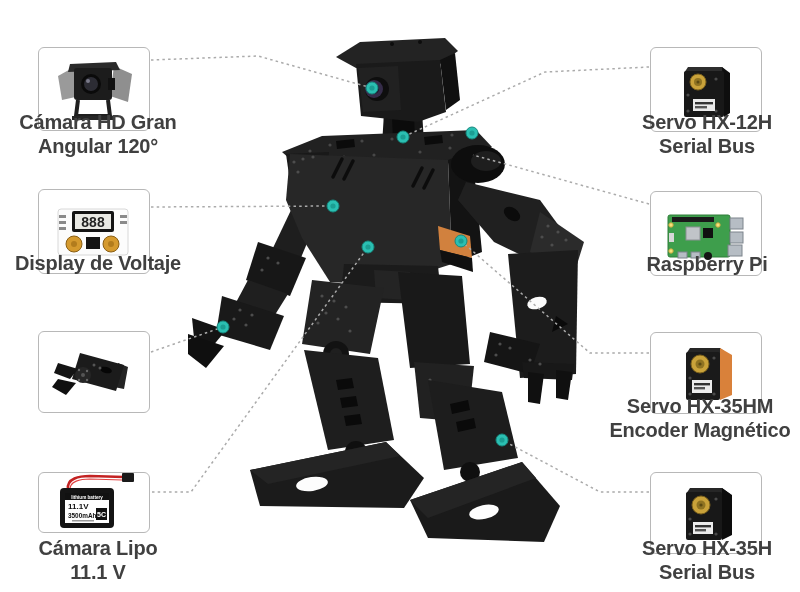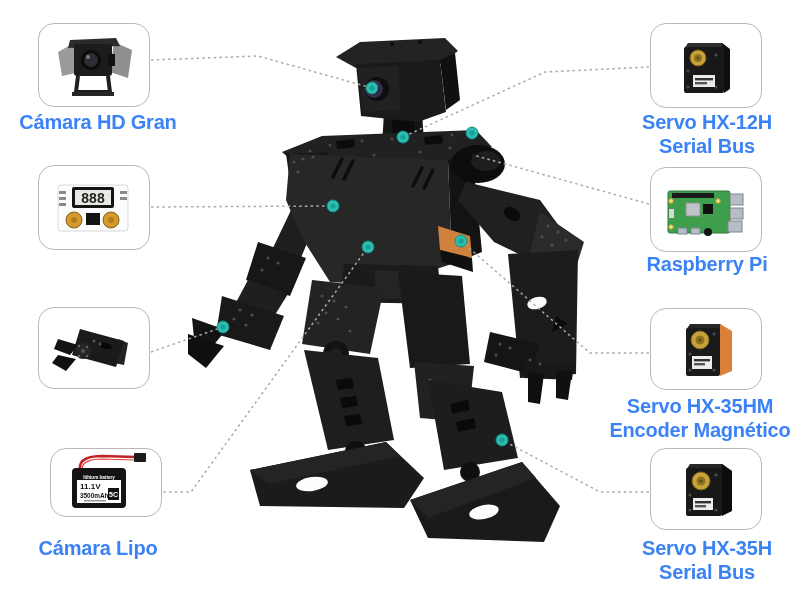--- a/index.html
+++ b/index.html
@@ -4,27 +4,27 @@
 <style>
   * { margin:0; padding:0; box-sizing:border-box; }
   body { background:#fff; }
   .canvas {
     position:relative; width:800px; height:592px; background:#ffffff;
     overflow:hidden; font-family:"Liberation Sans", sans-serif;
   }
   .scene { position:absolute; left:0; top:0; }
   .comp-box {
     position:absolute; width:112px; background:#fff;
-    border:1.5px solid #b8b8b8; border-radius:16px;
-    display:flex; align-items:center; justify-content:center;
+    border:1.5px solid #b8b8b8; border-radius:6px;
+    display:flex; align-items:center; justify-content:center;margin-top:24px;
   }
   .callout-label {
     position:absolute; width:196px; text-align:center;
     font-weight:bold; font-size:20px; line-height:24px;
-    color:#3b82f6; letter-spacing:-0.2px;
+    color:#404040; letter-spacing:-0.2px;
   }
   .callout-label.wide { width:210px; }
   svg text { font-family:"Liberation Sans", sans-serif; }
 </style>
 </head>
 <body>
 
 <div class="canvas">
 
   <svg class="scene" width="800" height="592" viewBox="0 0 800 592">
@@ -272,21 +272,21 @@
         <circle cx="41" cy="34" r="1.2" fill="#666666"></circle>
       <circle cx="33" cy="43" r="1.2" fill="#666666"></circle>
         <circle cx="41" cy="43" r="1.2" fill="#666666"></circle>
       <circle cx="48" cy="28" r="1.5" fill="#555555"></circle>
         <circle cx="54" cy="31" r="1.5" fill="#555555"></circle>
       <polygon points="12,26 32,32 24,42 8,36" fill="#141414"></polygon>
       <polygon points="12,42 30,46 20,58 6,50" fill="#101010"></polygon>
     </svg>
   </div>
 
-  <div class="comp-box" style="left:50px; top:448px; height:69px">
+  <div class="comp-box" style="left:38px; top:448px; height:61px">
     <svg width="96" height="70" viewBox="0 0 96 70">
       <path d="M22,22 C20,10 34,8 44,8 L78,9" fill="none" stroke="#c32222" stroke-width="2.6"></path>
       <path d="M24,22 C23,13 35,11 44,11 L76,12" fill="none" stroke="#e04040" stroke-width="1.2"></path>
       <rect x="76" y="5" width="12" height="9" rx="1" fill="#1a1a1a"></rect>
       <rect x="14" y="20" width="54" height="40" rx="4" fill="#141414"></rect>
       <rect x="19" y="25" width="44" height="30" fill="#ffffff"></rect>
       <rect x="19" y="25" width="44" height="7" fill="#111111"></rect>
       <text x="41" y="30.5" text-anchor="middle" font-size="4.6" font-weight="bold" fill="#ffffff">lithium battery</text>
       <text x="22" y="41" font-size="8" font-weight="bold" fill="#111111">11.1V</text>
       <text x="22" y="50" font-size="6.4" font-weight="bold" fill="#111111">3500mAh</text>
@@ -364,26 +364,32 @@
       <circle cx="32" cy="56" r="1.6" fill="#4a4a4a"></circle>
         <circle cx="32" cy="41" r="1.6" fill="#4a4a4a"></circle>
       <rect x="35" y="44" width="20" height="12" fill="#ececec"></rect>
       <rect x="37" y="47" width="16" height="2.4" fill="#333333"></rect>
       <rect x="37" y="51" width="11" height="2.4" fill="#555555"></rect>
     </svg>
   </div>
 
   <div class="callout-label" style="left:0px; top:110px">
     <div>Cámara HD Gran</div>
-  </div>
-
+    <div>Angular 120°</div>
+  </div>
+
+  <div class="callout-label" style="left:0px; top:251px">
+    <div>Display de Voltaje</div>
+    <div></div>
+  </div>
 
 
   <div class="callout-label" style="left:0px; top:536px">
     <div>Cámara Lipo</div>
+    <div>11.1 V</div>
   </div>
 
   <div class="callout-label" style="left:609px; top:110px">
     <div>Servo HX-12H</div>
     <div>Serial Bus</div>
   </div>
 
   <div class="callout-label" style="left:609px; top:252px">
     <div>Raspberry Pi</div>
     <div></div>

